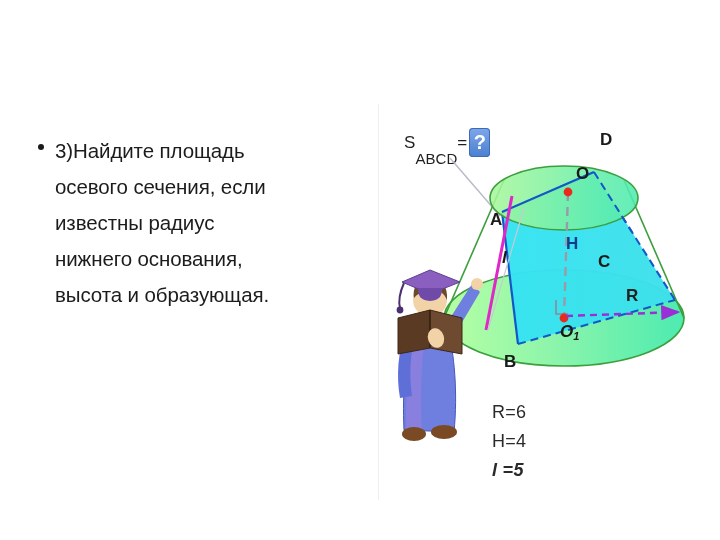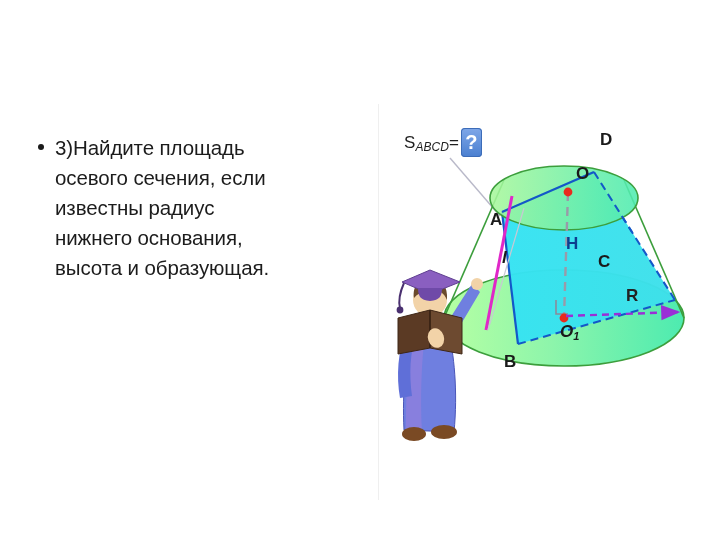--- a/index.html
+++ b/index.html
@@ -32,21 +32,21 @@
   .bullet-dot{
     width:6px;height:6px;
     border-radius:50%;
     background:#1a1a1a;
     margin-top:11px;
     margin-right:11px;
     flex:0 0 auto;
   }
   .bullet-text{
     font-size:20.5px;
-    line-height:30px;
+    line-height:36px;
     color:#1c1c1c;
     letter-spacing:-0.1px;
     white-space:pre-line;
   }
 
   
   .divider{
     position:absolute;
     left:378px;top:104px;
     width:1px;height:396px;
@@ -81,26 +81,25 @@
   .s-label{
     position:absolute;
     left:26px;top:128px;
     font-size:17px;
     color:#1f1f1f;
     display:flex;
     align-items:center;
     letter-spacing:0.2px;
   }
   .s-label .sub{
-    font-size:12px;
+    font-size:15px;
     vertical-align:baseline;
     position:relative;
-    top:4px;
+    top:16px;
     letter-spacing:0;
-    font-style:italic;
   }
   .qmark-box{
     display:inline-flex;
     align-items:center;
     justify-content:center;
     width:21px;height:29px;
     margin-left:2px;
     border-radius:4px;
     background:linear-gradient(#7fa7e8,#4a7fd0);
     color:#ffffff;
@@ -253,15 +252,20 @@
     <span class="pt" style="left:112px;top:210px;">A</span>
     <span class="pt" style="left:126px;top:352px;">B</span>
     <span class="pt" style="left:220px;top:252px;">C</span>
 
     <span class="pt" style="left:182px;top:322px;font-style:italic;"><span>O</span><span class="sub1">1</span></span>
 
     <span class="lbl-blue" style="left:188px;top:234px;">H</span>
     <span class="lbl-dark" style="left:248px;top:286px;">R</span>
     <span class="lbl-italic" style="left:124px;top:248px;">l</span>
 
+    <div class="measure-list">
+      <div class="m-row">R=6</div>
+      <div class="m-row">H=4</div>
+      <div class="m-row m-italic">l =5</div>
+    </div>
 
   </div>
 </div>
 
 </body></html>

